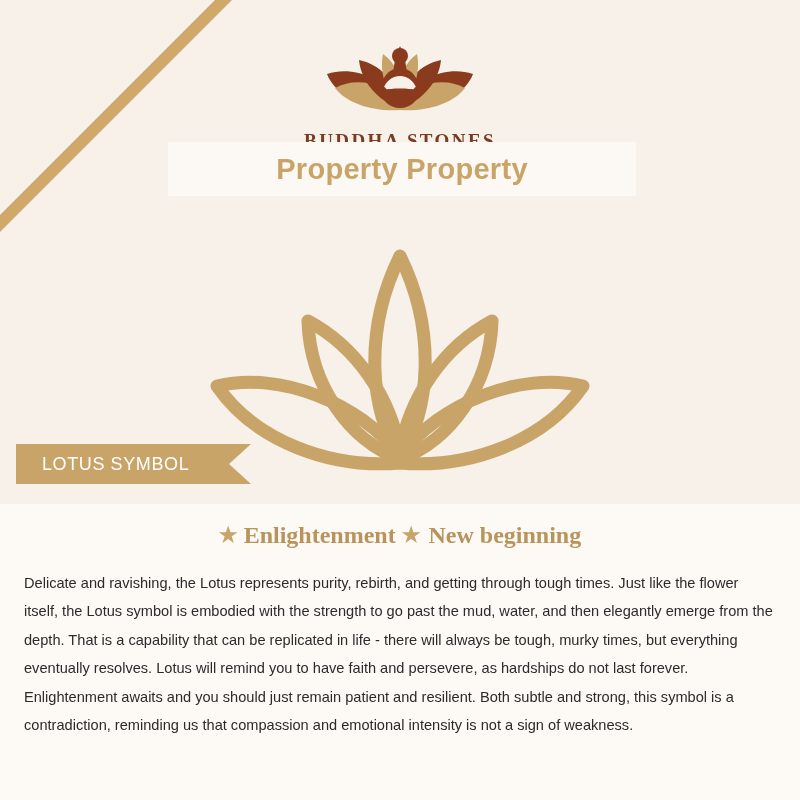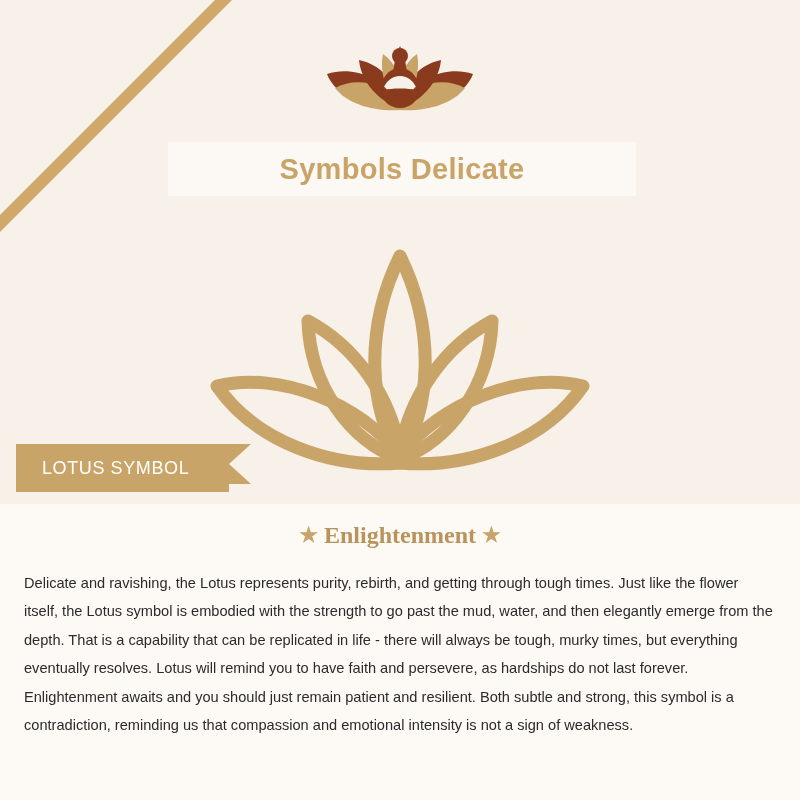--- a/index.html
+++ b/index.html
@@ -114,21 +114,21 @@
     display: flex;
     align-items: center;
     justify-content: center;
   }
 
   
   .ribbon {
     position: absolute;
     top: 444px;
     left: 16px;
-    height: 48px;
+    height: 40px;
     background: #c9a468;
     color: #ffffff;
     display: flex;
     align-items: center;
     padding: 0 40px 0 26px;
     font-size: 18px;
     letter-spacing: 0.6px;
     z-index: 6;
   }
   .ribbon::after {
@@ -205,24 +205,25 @@
         <path d="M95 88 C108 76 116 56 112 36 C98 46 91 64 93 84 Z" fill="#c9a468"></path>
 
         <path d="M95 88 C86 72 86 46 95 28 C104 46 104 72 95 88 Z" fill="#8a3b1e"></path>
 
         <circle cx="95" cy="38" r="8" fill="#8a3b1e"></circle>
         <path d="M95 50 C84 50 76 60 76 72 C76 82 84 90 95 90 C106 90 114 82 114 72 C114 60 106 50 95 50 Z" fill="#8a3b1e"></path>
         <path d="M95 58 C87 58 80 64 78 72 C86 70 104 70 112 72 C110 64 103 58 95 58 Z" fill="#f7f1ea"></path>
         <path d="M72 74 C66 70 62 66 60 60 C70 62 78 66 82 72 Z" fill="#8a3b1e"></path>
         <path d="M118 74 C124 70 128 66 130 60 C120 62 112 66 108 72 Z" fill="#8a3b1e"></path>
       </svg>
+      <div class="brand-name">BUDDHA STONES</div>
     </div>
 
     <div class="title-bar">
-      <span class="title-text">Symbols Delicate</span>
+      <span class="title-text">Property Property</span>
     </div>
 
     <div class="lotus-area">
       <svg width="470" height="290" viewBox="0 0 470 290">
         <g fill="none" stroke="#c9a468" stroke-width="13" stroke-linejoin="round" stroke-linecap="round">
 
           <path d="M235 255 C205 210 198 130 235 55 C272 130 265 210 235 255 Z"></path>
 
           <path d="M235 258 C185 240 145 185 143 120 C190 145 226 195 235 252 Z"></path>
           <path d="M235 258 C285 240 325 185 327 120 C280 145 244 195 235 252 Z"></path>
@@ -235,18 +236,19 @@
 
     <div class="ribbon">
       <span>LOTUS SYMBOL</span>
     </div>
 
     <div class="lower-panel">
       <div class="subtitle-row">
         <span class="star">★</span>
         <span class="sub-a">Enlightenment</span>
         <span class="star">★</span>
+        <span class="sub-b">New beginning</span>
       </div>
       <div class="body-text">Delicate and ravishing, the Lotus represents purity, rebirth, and getting through tough times. Just like the flower itself, the Lotus symbol is embodied with the strength to go past the mud, water, and then elegantly emerge from the depth. That is a capability that can be replicated in life - there will always be tough, murky times, but everything eventually resolves. Lotus will remind you to have faith and persevere, as hardships do not last forever. Enlightenment awaits and you should just remain patient and resilient. Both subtle and strong, this symbol is a contradiction, reminding us that compassion and emotional intensity is not a sign of weakness.</div>
     </div>
 
   </div>
 </div>
 
 </body></html>

